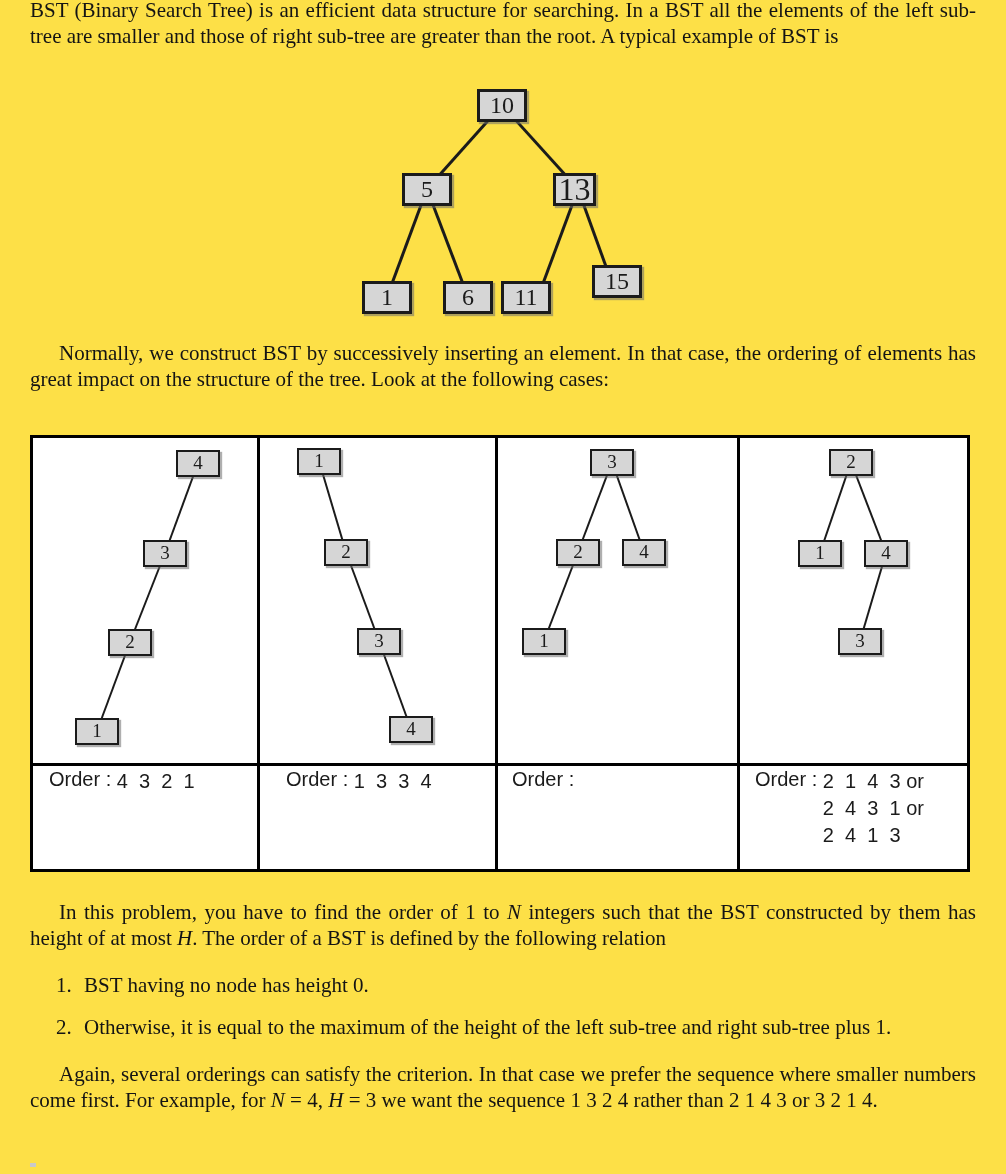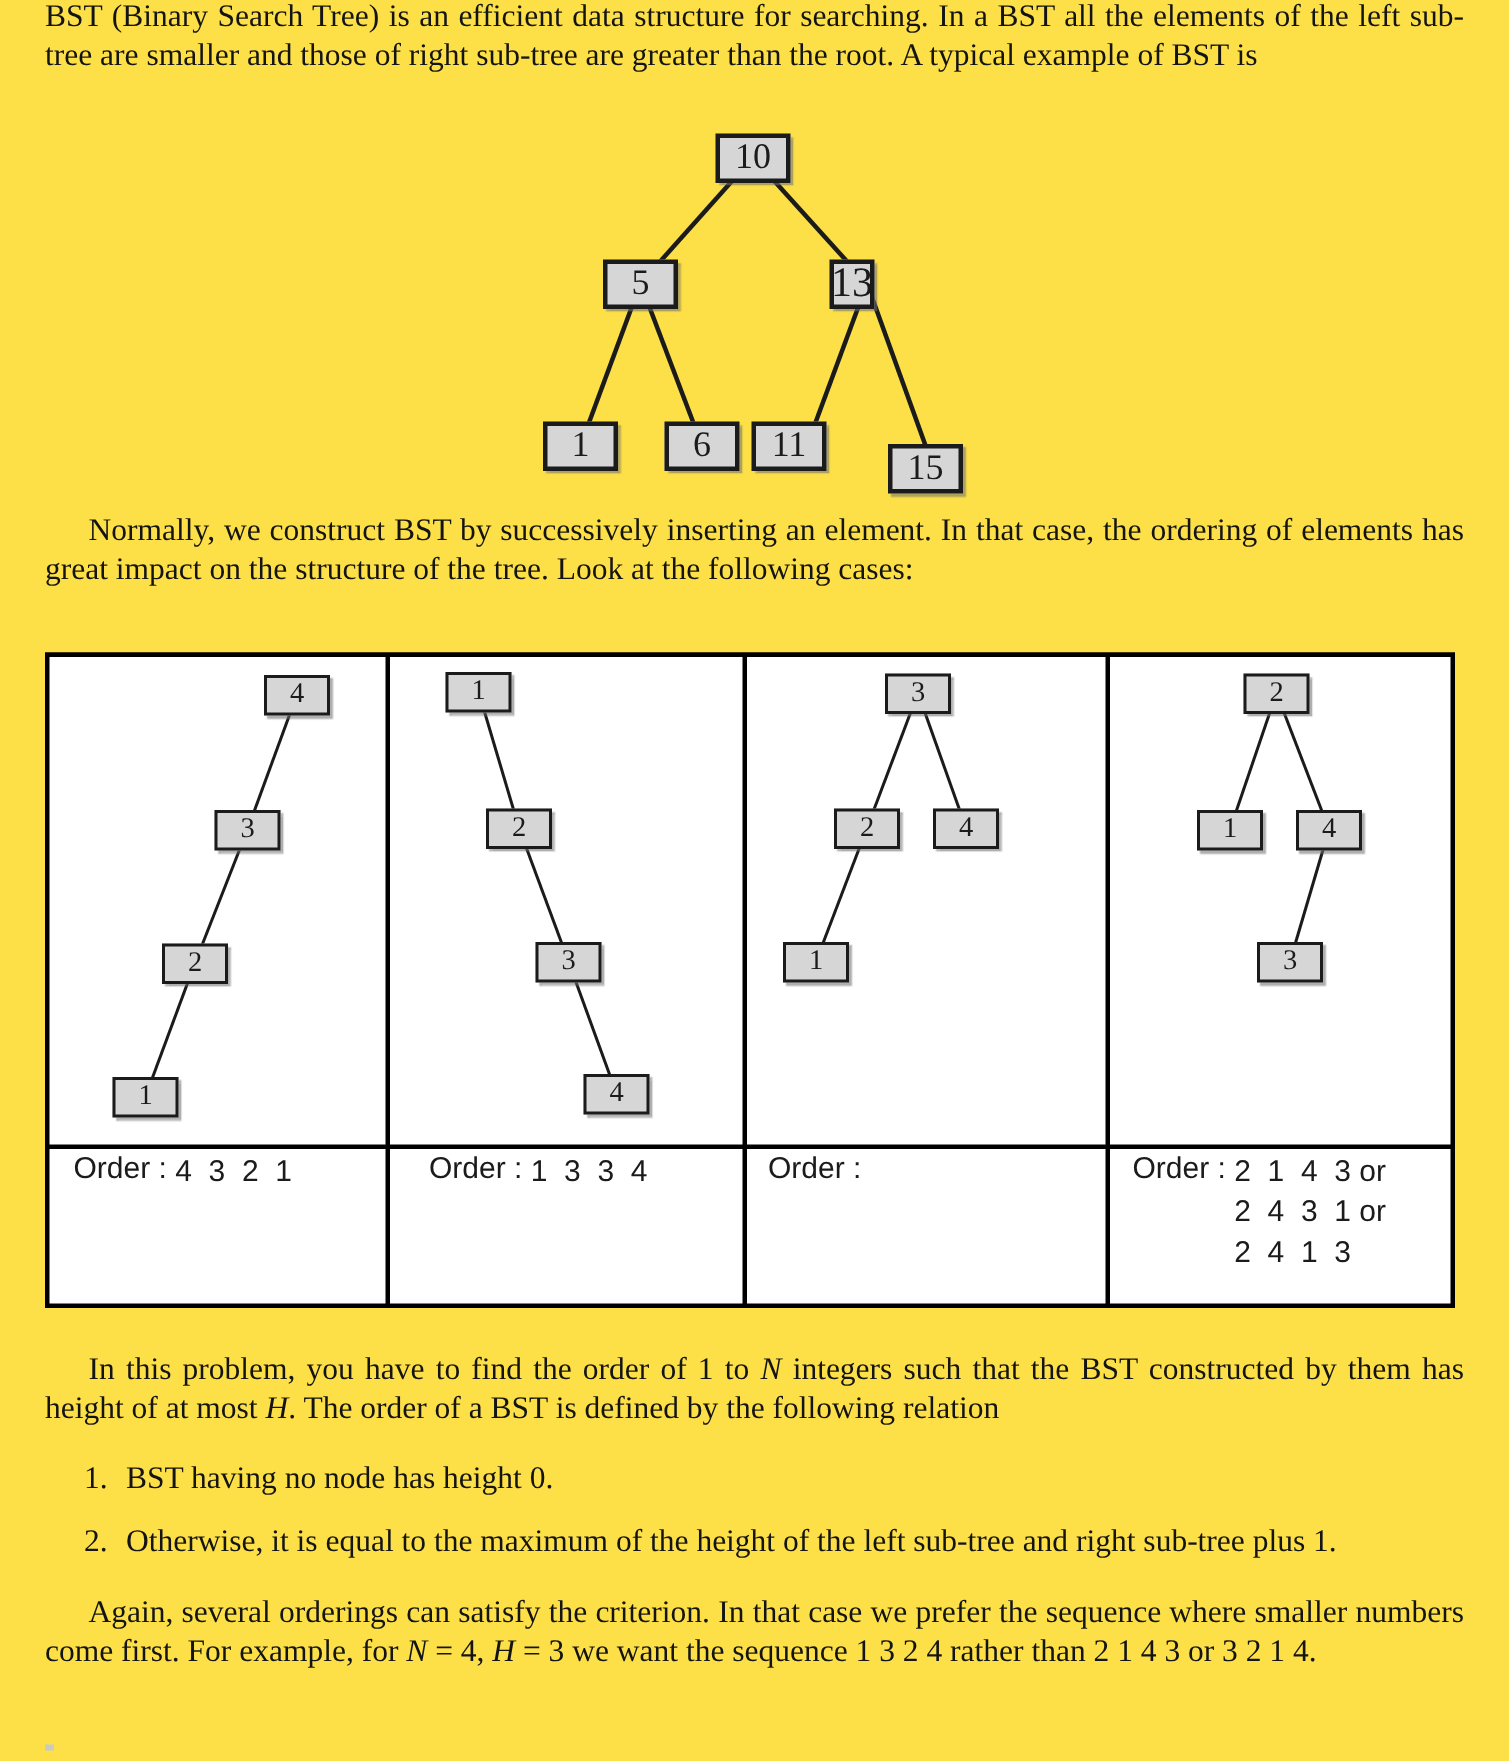--- a/index.html
+++ b/index.html
@@ -85,25 +85,25 @@
       <svg width="330" height="230" class="edges">
         <line x1="162" y1="20" x2="87" y2="104" stroke="#1b1b1b" stroke-width="3"></line>
         <line x1="162" y1="20" x2="238" y2="104" stroke="#1b1b1b" stroke-width="3"></line>
         <line x1="87" y1="104" x2="47" y2="212" stroke="#1b1b1b" stroke-width="3"></line>
         <line x1="87" y1="104" x2="128" y2="212" stroke="#1b1b1b" stroke-width="3"></line>
         <line x1="238" y1="104" x2="198" y2="212" stroke="#1b1b1b" stroke-width="3"></line>
         <line x1="238" y1="104" x2="277" y2="212" stroke="#1b1b1b" stroke-width="3"></line>
       </svg>
       <div class="node" style="left: 137px; top: 3.5px; width: 50px; height: 33px; font-size: 24px; border-width: 3px; background: rgb(214, 214, 214); border-color: rgb(27, 27, 27);">10</div>
       <div class="node" style="left: 62px; top: 87.5px; width: 50px; height: 33px; font-size: 24px; border-width: 3px; background: rgb(214, 214, 214); border-color: rgb(27, 27, 27);">5</div>
-      <div class="node" style="left: 213px; top: 87.5px; width: 30px; height: 33px; font-size: 28px; border-width: 3px; background: rgb(214, 214, 214); border-color: rgb(27, 27, 27);">13</div>
+      <div class="node" style="left: 213px; top: 87.5px; width: 43px; height: 33px; font-size: 32px; border-width: 3px; background: rgb(214, 214, 214); border-color: rgb(27, 27, 27);">13</div>
       <div class="node" style="left: 22px; top: 195.5px; width: 50px; height: 33px; font-size: 24px; border-width: 3px; background: rgb(214, 214, 214); border-color: rgb(27, 27, 27);">1</div>
       <div class="node" style="left: 103px; top: 195.5px; width: 50px; height: 33px; font-size: 24px; border-width: 3px; background: rgb(214, 214, 214); border-color: rgb(27, 27, 27);">6</div>
       <div class="node" style="left: 161px; top: 195.5px; width: 50px; height: 33px; font-size: 24px; border-width: 3px; background: rgb(214, 214, 214); border-color: rgb(27, 27, 27);">11</div>
-      <div class="node" style="left: 252px; top: 211px; width: 50px; height: 33px; font-size: 24px; border-width: 3px; background: rgb(214, 214, 214); border-color: rgb(27, 27, 27);">15</div>
+      <div class="node" style="left: 252px; top: 180px; width: 50px; height: 33px; font-size: 24px; border-width: 3px; background: rgb(214, 214, 214); border-color: rgb(27, 27, 27);">15</div>
     </div>
 
   <p class="para indent" style="top:341px;">Normally, we construct BST by successively inserting an element.  In that case, the ordering of elements has great impact on the structure of the tree. Look at the following cases:</p>
 
   <div class="bst-table">
     <div class="cell tree">
         <svg width="224" height="325" class="edges">
           <line x1="165" y1="25" x2="132" y2="115" stroke="#1b1b1b" stroke-width="2"></line>
           <line x1="132" y1="115" x2="97" y2="204" stroke="#1b1b1b" stroke-width="2"></line>
           <line x1="97" y1="204" x2="64" y2="293" stroke="#1b1b1b" stroke-width="2"></line>

